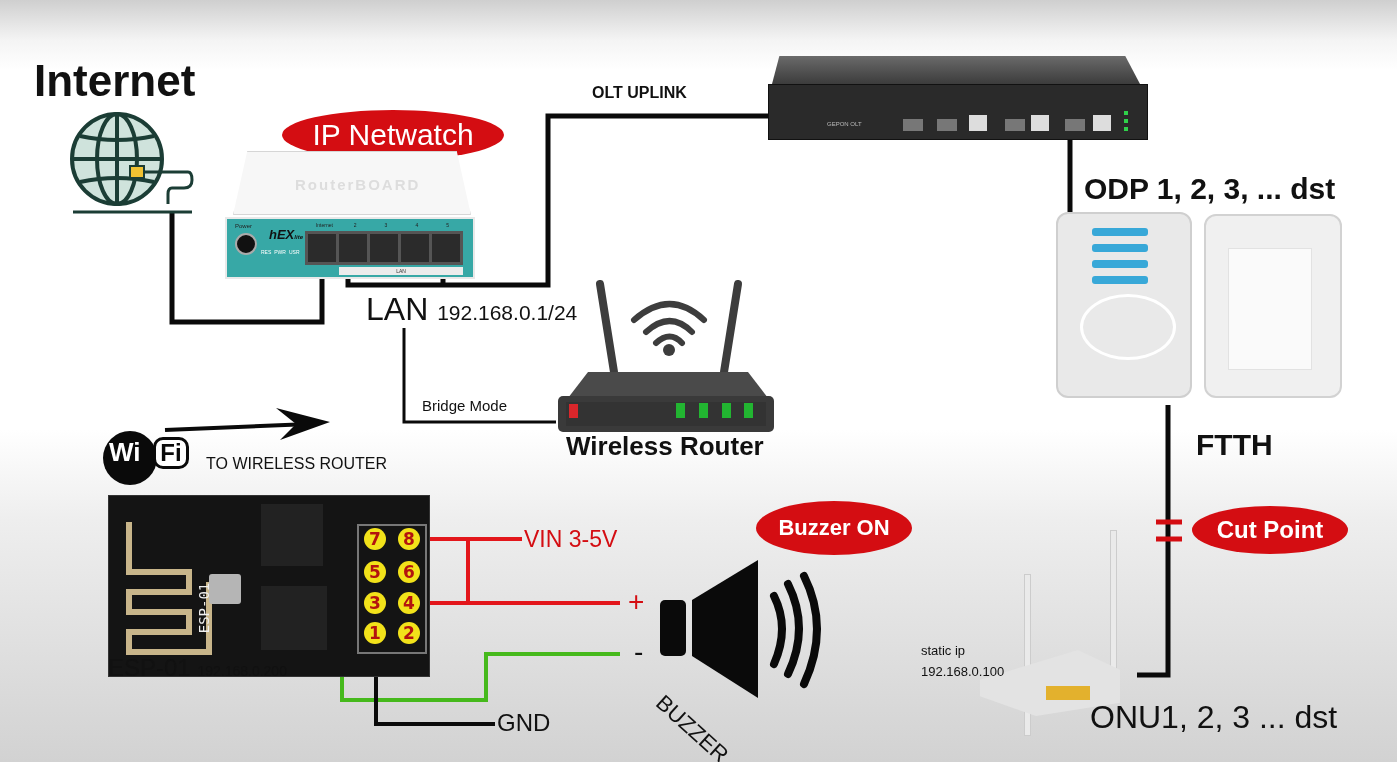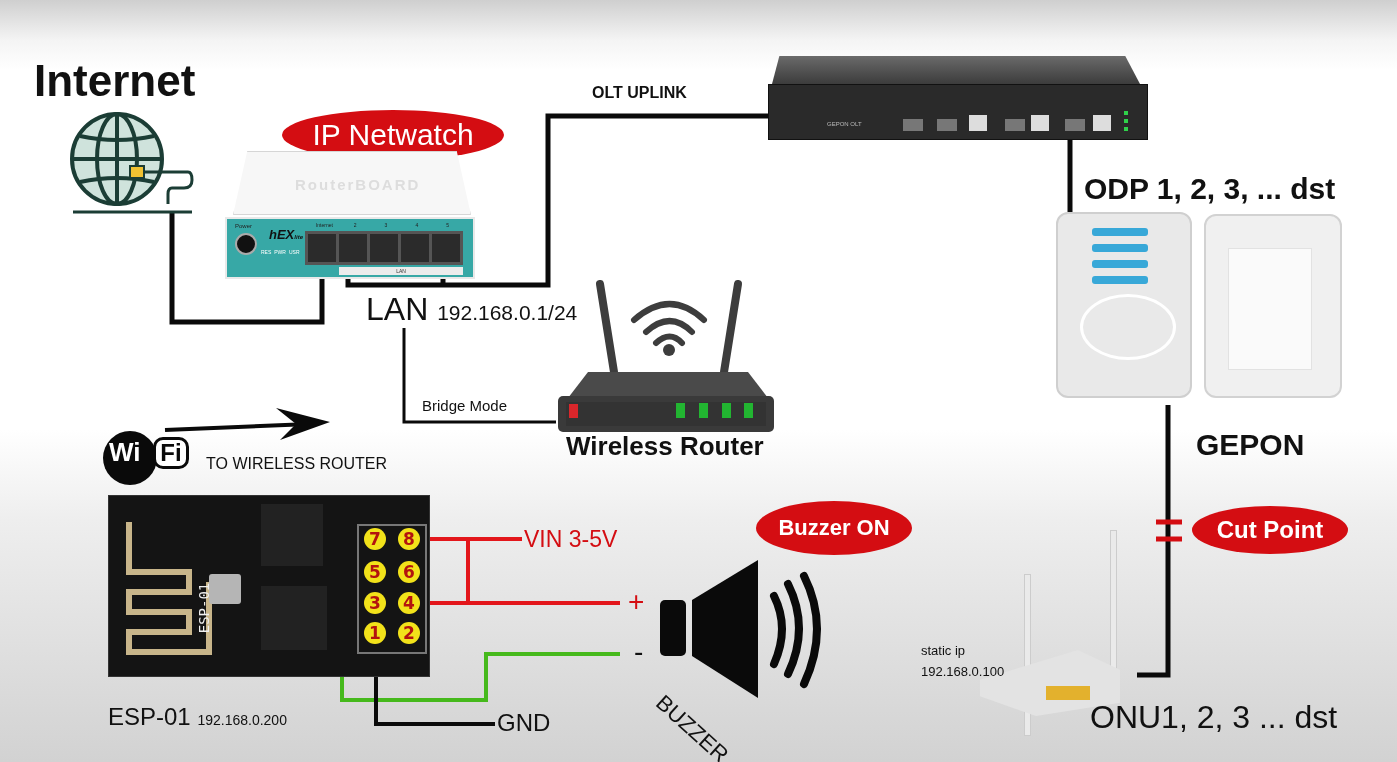--- a/index.html
+++ b/index.html
@@ -124,21 +124,21 @@
     <div style="position:absolute;left:34px;top:30px;width:56px;height:8px;background:#38a8d8;border-radius:3px;"></div>
     <div style="position:absolute;left:34px;top:46px;width:56px;height:8px;background:#38a8d8;border-radius:3px;"></div>
     <div style="position:absolute;left:34px;top:62px;width:56px;height:8px;background:#38a8d8;border-radius:3px;"></div>
     <div style="position:absolute;left:22px;top:80px;width:90px;height:60px;border:3px solid #fff;border-radius:50%;"></div>
   </div>
   <div style="position:absolute;left:172px;top:2px;width:134px;height:180px;background:#f0f0f0;border:2px solid #d2d2d2;border-radius:12px;">
     <div style="position:absolute;left:22px;top:32px;width:82px;height:120px;background:#fafafa;border:1px solid #e2e2e2;"></div>
   </div>
 </div>
 
-<div class="lbl" style="left:1196px;top:428px;font-size:30px;font-weight:bold;">GEPON</div>
+<div class="lbl" style="left:1196px;top:428px;font-size:30px;font-weight:bold;">FTTH</div>
 
 <div class="pill" style="left:1192px;top:506px;width:156px;height:48px;font-size:24px;">Cut Point</div>
 
 <div class="lbl" style="left:366px;top:291px;font-size:32px;">
   <span>LAN</span>
   <span style="font-size:21px;">192.168.0.1/24</span>
 </div>
 
 <div class="lbl" style="left:422px;top:397px;font-size:15px;">Bridge Mode</div>
 
@@ -179,21 +179,21 @@
 </div>
 <div class="pin" style="left:364px;top:528px;">7</div>
 <div class="pin" style="left:398px;top:528px;">8</div>
 <div class="pin" style="left:364px;top:561px;">5</div>
 <div class="pin" style="left:398px;top:561px;">6</div>
 <div class="pin" style="left:364px;top:592px;">3</div>
 <div class="pin" style="left:398px;top:592px;">4</div>
 <div class="pin" style="left:364px;top:622px;">1</div>
 <div class="pin" style="left:398px;top:622px;">2</div>
 
-<div class="lbl" style="left:108px;top:703px;font-size:24px;">
+<div class="lbl" style="left:108px;top:654px;font-size:24px;">
   <span>ESP-01</span>
   <span style="font-size:14px;">192.168.0.200</span>
 </div>
 
 <div class="lbl" style="left:524px;top:526px;font-size:23px;color:#d40d12;">VIN 3-5V</div>
 <div class="lbl" style="left:628px;top:586px;font-size:28px;color:#d40d12;">+</div>
 <div class="lbl" style="left:634px;top:636px;font-size:28px;color:#111;">-</div>
 <div class="lbl" style="left:497px;top:709px;font-size:24px;">GND</div>
 
 <div class="pill" style="left:756px;top:501px;width:156px;height:54px;font-size:22px;">Buzzer ON</div>

